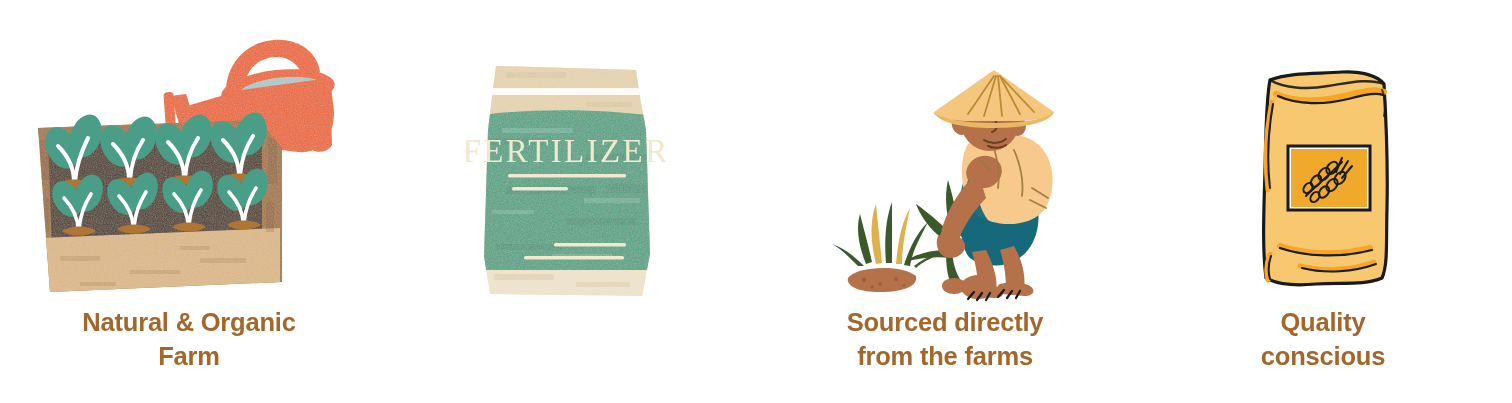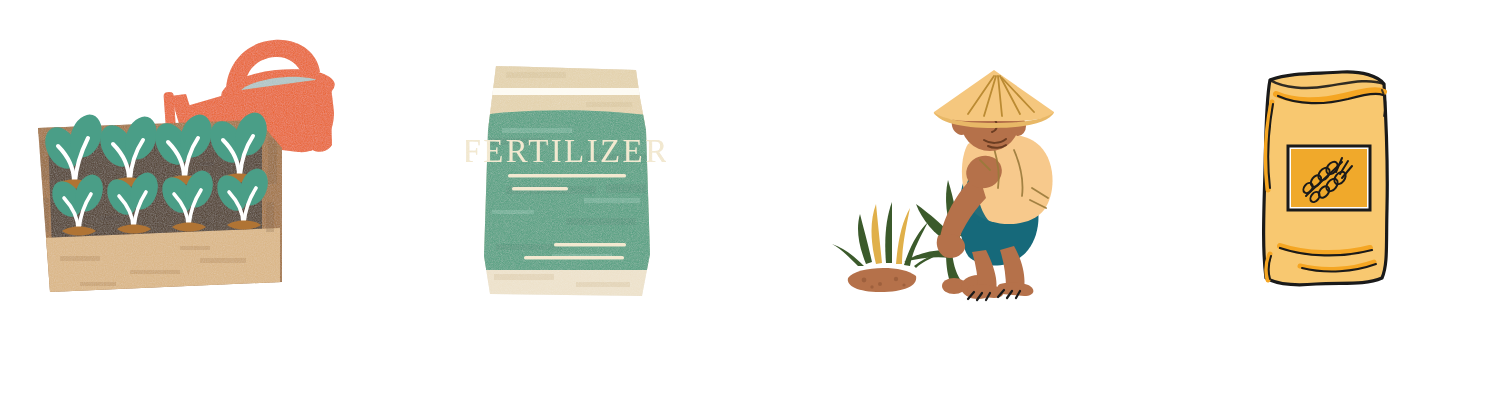--- a/index.html
+++ b/index.html
@@ -175,20 +175,22 @@
           <g transform="translate(210,157)">
             <ellipse cx="-8" cy="16" rx="13" ry="19" transform="rotate(-30 -8 16)" fill="#4a9e87"></ellipse>
             <ellipse cx="14" cy="10" rx="13" ry="19" transform="rotate(20 14 10)" fill="#4a9e87"></ellipse>
             <path d="M3,46 C3,36 -1,26 -11,15" stroke="#ffffff" stroke-width="3.6" fill="none" stroke-linecap="round"></path>
             <path d="M4,46 C5,34 9,22 16,11" stroke="#ffffff" stroke-width="3.6" fill="none" stroke-linecap="round"></path>
             <path d="M-13,48 C-5,42 13,42 21,48 C13,54 -5,54 -13,48 Z" fill="#b07434"></path>
           </g>
         </g>
       </svg>
     </div>
+    <div class="feature-caption">Natural &amp; Organic
+Farm</div>
   </div>
 
   <div class="feature-col">
     <div class="feature-illustration">
       <svg id="illus-fertbag" width="200" height="245" viewBox="0 0 200 245">
         <defs>
           <filter id="grain2" x="-10%" y="-10%" width="120%" height="120%">
             <feTurbulence type="fractalNoise" baseFrequency="1.1" numOctaves="3" seed="19" result="n"></feTurbulence>
             <feColorMatrix in="n" type="saturate" values="0" result="ng"></feColorMatrix>
             <feComponentTransfer in="ng" result="nt">
@@ -336,20 +338,22 @@
               <path d="M180,8 L184,48"></path>
                 <path d="M182,8 L202,46"></path>
               <path d="M184,10 L216,44"></path>
             </g>
             <path d="M116,44 C122,50 142,55 176,55 C210,55 230,50 236,44
                      C232,54 210,60 176,60 C142,60 120,54 116,44 Z" fill="#e8b867"></path>
           </g>
         </g>
       </svg>
     </div>
+    <div class="feature-caption">Sourced directly
+from the farms</div>
   </div>
 
   <div class="feature-col">
     <div class="feature-illustration">
       <svg id="illus-grainsack" width="180" height="245" viewBox="0 0 180 245">
 
         <path d="M34,22 C56,14 80,16 106,14 C126,13 142,18 148,26
                  C150,60 152,106 151,150 C150,186 152,206 146,220
                  C128,228 104,224 80,226 C58,228 40,226 30,220
                  C26,190 28,150 29,112 C30,74 30,42 34,22 Z" fill="#f8c870" stroke="#1a1a1a" stroke-width="3.2" stroke-linejoin="round"></path>
@@ -384,15 +388,17 @@
 
         <path d="M44,188 C68,196 104,198 134,190" fill="none" stroke="#f5a623" stroke-width="6" stroke-linecap="round"></path>
         <path d="M44,190 C70,199 106,200 136,192" fill="none" stroke="#1a1a1a" stroke-width="2.2" stroke-linecap="round"></path>
         <path d="M64,208 C88,214 116,212 138,204" fill="none" stroke="#f5a623" stroke-width="5" stroke-linecap="round"></path>
         <path d="M66,210 C90,216 118,214 140,206" fill="none" stroke="#1a1a1a" stroke-width="2" stroke-linecap="round"></path>
         <path d="M34,196 C30,206 30,214 32,222" fill="none" stroke="#f5a623" stroke-width="5" stroke-linecap="round"></path>
         <path d="M35,198 C32,207 32,214 34,221" fill="none" stroke="#1a1a1a" stroke-width="2" stroke-linecap="round"></path>
         <path d="M146,32 C150,40 150,50 148,58" fill="none" stroke="#1a1a1a" stroke-width="2" stroke-linecap="round" opacity="0.8"></path>
       </svg>
     </div>
+    <div class="feature-caption">Quality
+conscious</div>
   </div>
 
 </div>
 
 </body></html>

